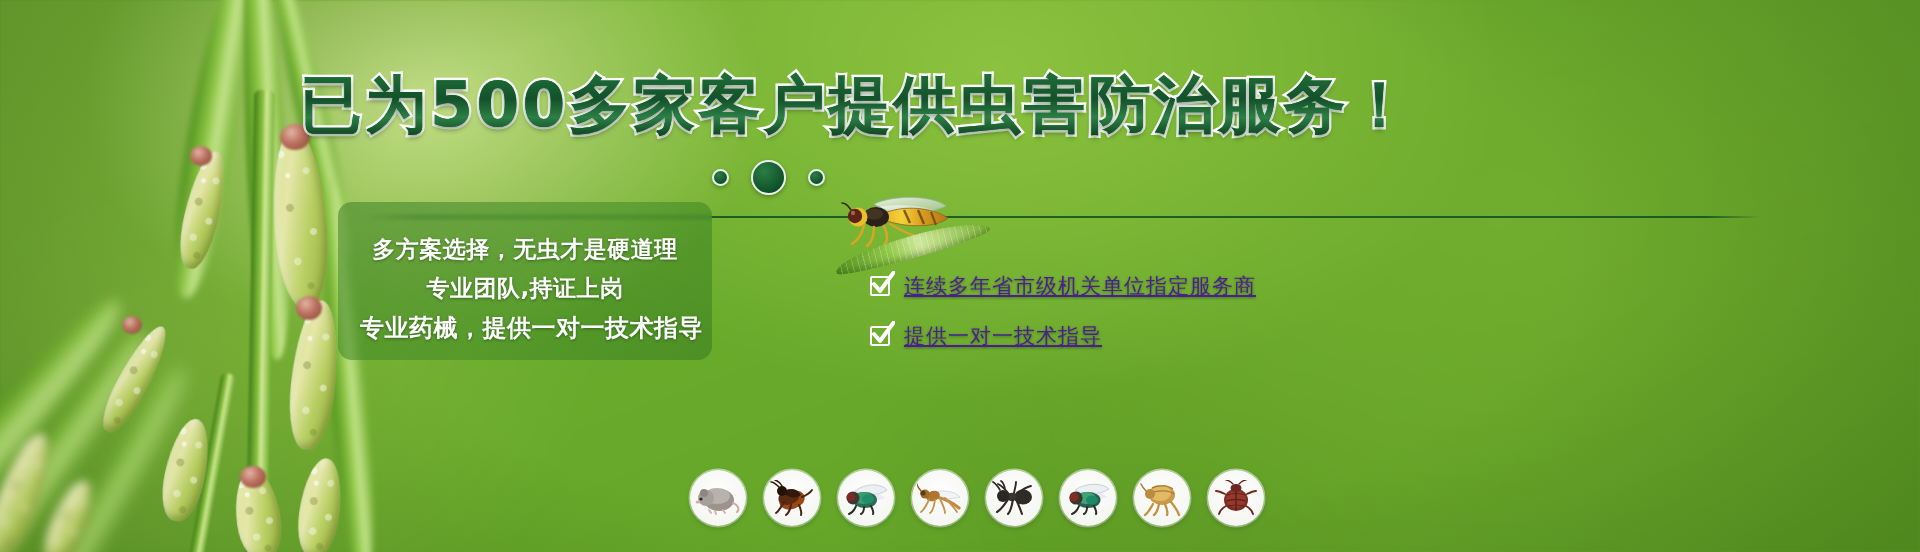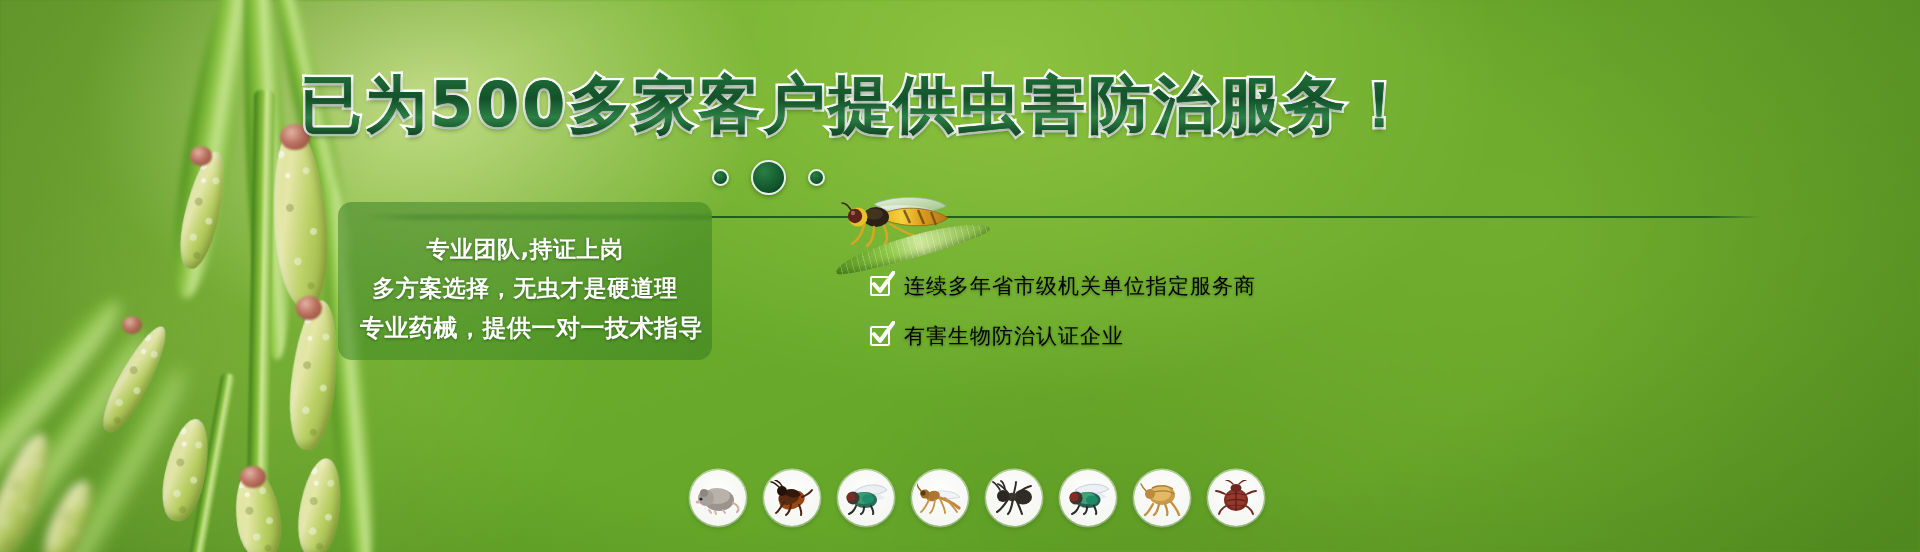--- a/index.html
+++ b/index.html
@@ -199,23 +199,24 @@
     background: repeating-linear-gradient(92deg, rgba(255,255,255,.22) 0 1px, rgba(255,255,255,0) 1px 6px);
   }
 
   
   #checklist { position: absolute; left: 868px; top: 272px; display: flex; flex-direction: column; gap: 22px; }
   .check-row { display: flex; align-items: center; gap: 12px; }
   .check-box { width: 24px; height: 24px; position: relative; flex: 0 0 auto; }
   .check-box .sq { position: absolute; inset: 2px 2px 2px 2px; border: 2px solid #ffffff; border-radius: 2px; }
   .check-box svg { position: absolute; left: 1px; top: -3px; }
   .check-label {
-    color: #000000; font-size: 21px; letter-spacing: 1px;
+    color: #4c1d95; font-size: 21px; letter-spacing: 1px;
     white-space: nowrap; text-shadow: 0 1px 3px rgba(10,45,5,.45);
     font-family: "DejaVu Sans", "Liberation Sans", sans-serif;
+    text-decoration: underline;
   }
 
   
   #pest-strip { position: absolute; left: 690px; top: 470px; display: flex; gap: 18px; }
   .pest {
     width: 56px; height: 56px; border-radius: 50%;
     background: radial-gradient(circle at 50% 40%, #ffffff 0%, #f4f6f1 78%, #e4e9de 100%);
     box-shadow: 0 2px 5px rgba(12,50,6,.3), 0 0 0 1.5px rgba(255,255,255,.55);
     position: relative; overflow: hidden;
     display:flex; align-items:center; justify-content:center;
@@ -263,22 +264,22 @@
   <div id="headline">已为500多家客户提供虫害防治服务！</div>
   <div id="headline-fill">已为500多家客户提供虫害防治服务！</div>
 
   <div class="dots">
     <span class="dot sm"></span>
     <span class="dot lg"></span>
     <span class="dot sm"></span>
   </div>
 
   <div id="slogan-panel">
+    <div class="slogan-line l2">多方案选择，无虫才是硬道理</div>
     <div class="slogan-line l1">专业团队,持证上岗</div>
-    <div class="slogan-line l2">多方案选择，无虫才是硬道理</div>
     <div class="slogan-line l3">专业药械，提供一对一技术指导</div>
   </div>
 
   <div class="fly-group">
     <div class="leaf-blade"></div>
     <svg width="140" height="56" viewBox="0 0 140 56">
       <defs>
         <linearGradient id="abd" x1="0" y1="0" x2="1" y2="0">
           <stop offset="0" stop-color="#e0b121"></stop>
           <stop offset=".3" stop-color="#f6d13c"></stop>
@@ -325,21 +326,21 @@
       </span>
       <span class="check-label">连续多年省市级机关单位指定服务商</span>
     </div>
     <div class="check-row">
       <span class="check-box">
         <span class="sq"></span>
         <svg width="26" height="26" viewBox="0 0 26 26">
           <path d="M5 13 L11 20 L25 1" stroke="#ffffff" stroke-width="4" fill="none" stroke-linecap="round" stroke-linejoin="round"></path>
         </svg>
       </span>
-      <span class="check-label">有害生物防治认证企业</span>
+      <span class="check-label">提供一对一技术指导</span>
     </div>
   </div>
 
   <div id="pest-strip">
 
     <span class="pest">
       <svg width="46" height="34" viewBox="0 0 46 34">
         <ellipse cx="24" cy="19" rx="15" ry="11" fill="#9a948d"></ellipse>
         <ellipse cx="22" cy="15" rx="13" ry="8" fill="#b8b2aa"></ellipse>
         <circle cx="11" cy="17" r="8" fill="#a7a09a"></circle>

